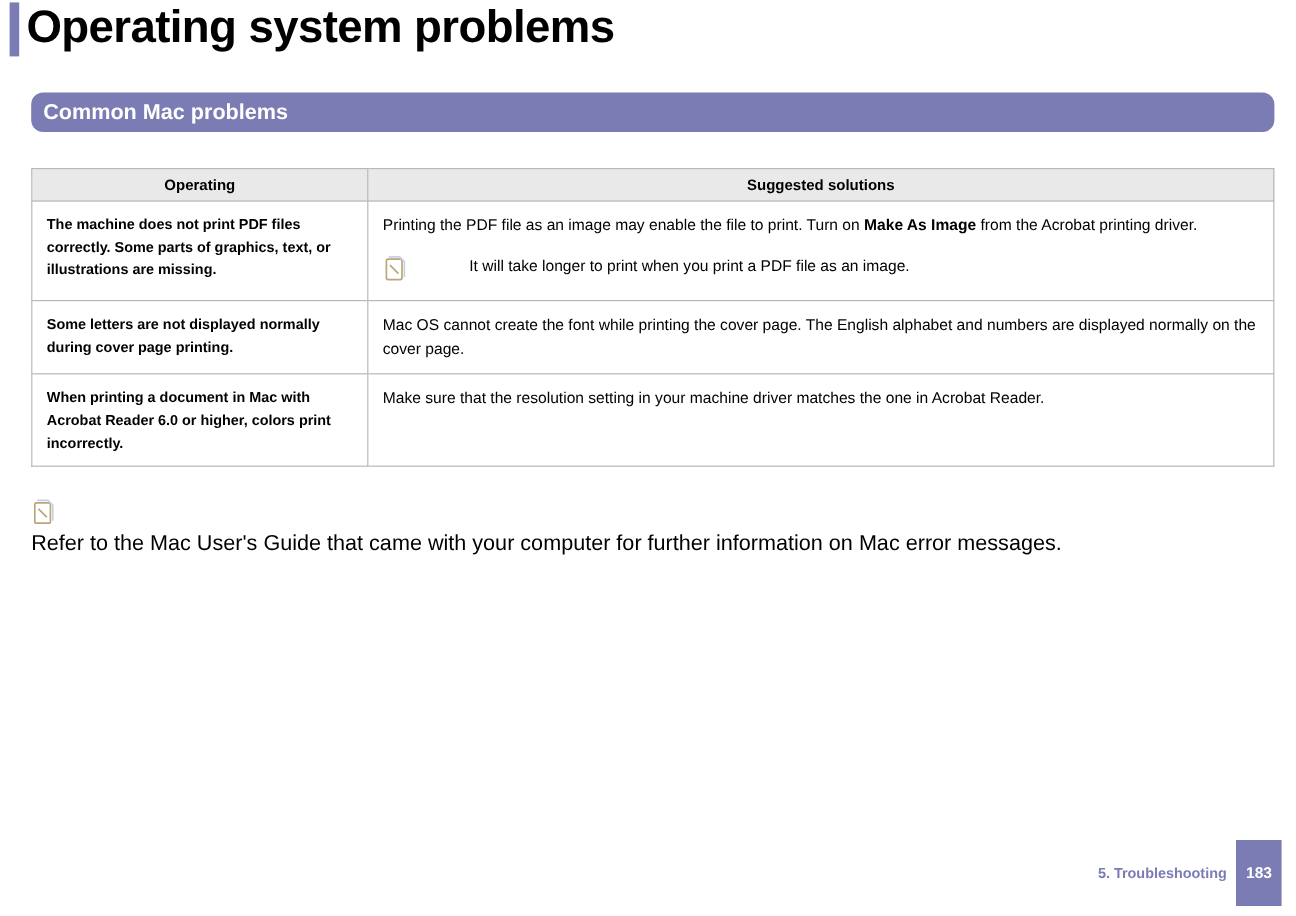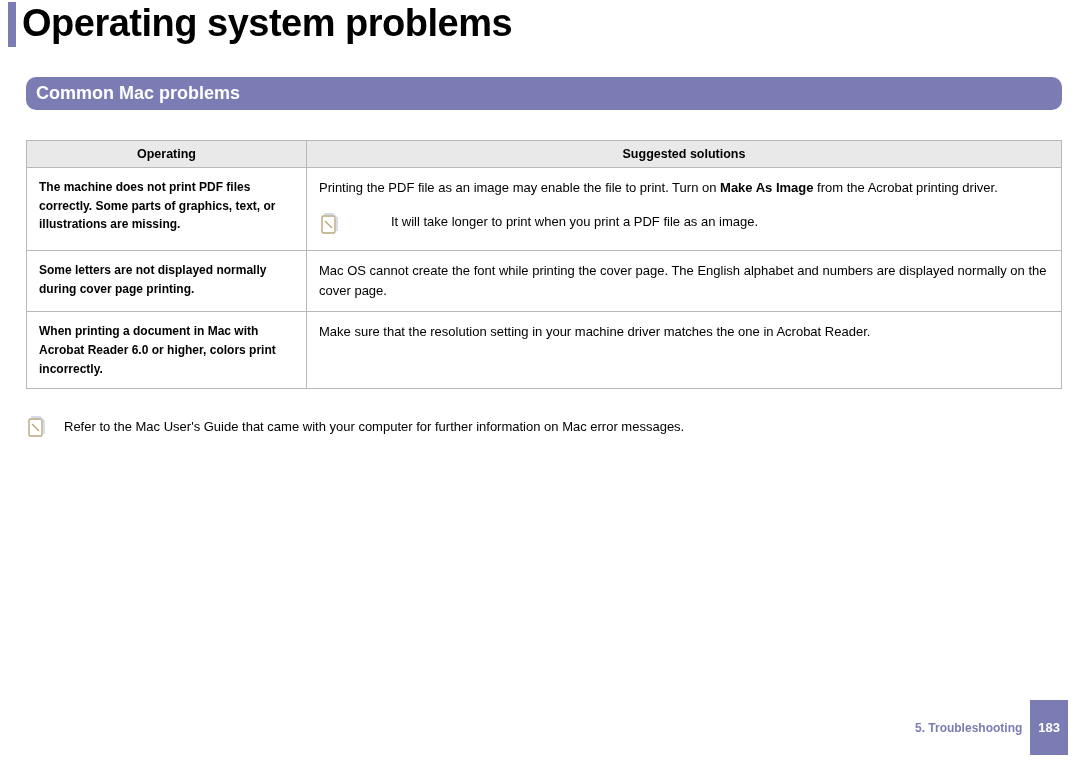--- a/index.html
+++ b/index.html
@@ -54,24 +54,24 @@
   .note-row { display: flex; align-items: flex-start; margin: 14px 0 4px 0; gap: 40px; }
   .note-icon {
     width: 20px; height: 24px;
     flex: 0 0 20px;
     margin-right: 12px;
     position: relative;
   }
   .note-icon svg { display:block; }
   .footer-note {
     display: flex;
-    align-items: center;
     margin: 26px 18px 0 26px;
-    font-size: 13px;
+    font-size: 18px;
     line-height: 1.5;
+    flex-direction: column;
   }
   .footer-note .note-icon { margin-right: 18px; }
   .page-footer {
     position: absolute;
     bottom: 8px;
     right: 12px;
     display: flex;
     align-items: center;
     font-size: 12px;
     font-weight: 700;

